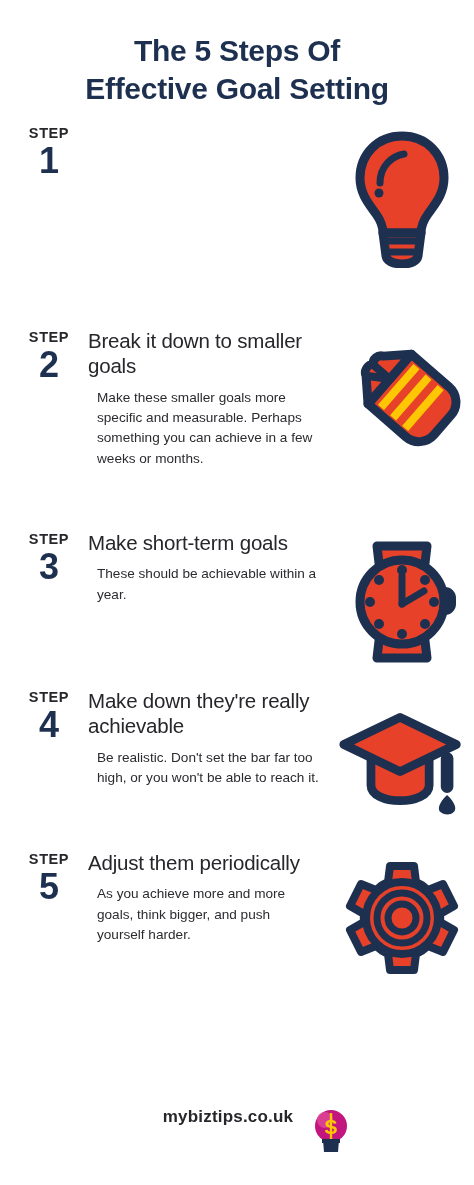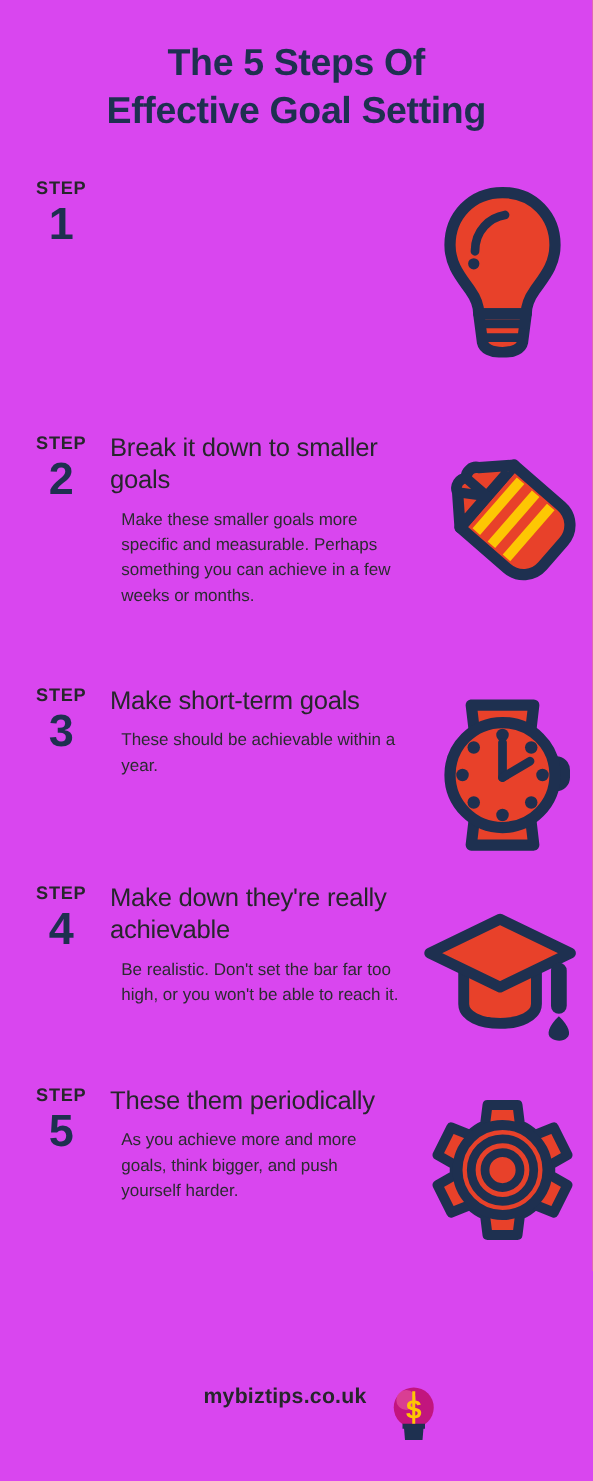--- a/index.html
+++ b/index.html
@@ -10,21 +10,21 @@
     width: 474px;
     height: 1185px;
     background: #FDC703;
     font-family: "Liberation Sans", sans-serif;
     overflow: hidden;
     position: relative;
   }
   .poster {
     width: 474px;
     height: 1185px;
-    background: #d946ef;
+    background: #ffffff;
     position: relative;
     box-sizing: border-box;
   }
 
   
   .title-block {
     padding: 32px 22px 0 22px;
     text-align: center;
   }
   .title-line {
@@ -32,21 +32,21 @@
     font-weight: bold;
     font-size: 30px;
     line-height: 1.26;
     letter-spacing: -0.3px;
     white-space: nowrap;
   }
   .title-line.l2 { font-size: 30px; }
 
   
   .steps {
-    margin-top: 34px;
+    margin-top: 16px;
   }
   .step-row {
     display: flex;
     align-items: flex-start;
     padding: 0 8px 0 18px;
     position: relative;
   }
   .step-row.s1 { margin-top: 0px;  min-height: 160px; }
   .step-row.s2 { margin-top: 44px; min-height: 180px; }
   .step-row.s3 { margin-top: 22px; min-height: 130px; }
@@ -232,21 +232,21 @@
         </svg>
       </div>
     </div>
 
     <div class="step-row s5">
       <div class="step-marker">
         <div class="step-word">STEP</div>
         <div class="step-num">5</div>
       </div>
       <div class="step-body">
-        <div class="step-heading">These them periodically</div>
+        <div class="step-heading">Adjust them periodically</div>
         <div class="step-desc">As you achieve more and more goals, think bigger, and push yourself harder.</div>
       </div>
       <div class="step-icon ic5">
         <svg width="116" height="116" viewBox="0 0 116 116">
           <g>
             <path d="M58 6 L70 6 L72 22 A38 38 0 0 1 84 30 L99 24 L110 46 L96 54 A38 38 0 0 1 96 62 L110 70 L99 92 L84 86 A38 38 0 0 1 72 94 L70 110 L46 110 L44 94 A38 38 0 0 1 32 86 L17 92 L6 70 L20 62 A38 38 0 0 1 20 54 L6 46 L17 24 L32 30 A38 38 0 0 1 44 22 L46 6 Z" fill="#E8412A" stroke="#1E3050" stroke-width="8" stroke-linejoin="round"></path>
             <circle cx="58" cy="58" r="36" fill="#E8412A" stroke="#1E3050" stroke-width="8"></circle>
             <circle cx="58" cy="58" r="25" fill="#E8412A" stroke="#1E3050" stroke-width="7"></circle>
             <circle cx="58" cy="58" r="14" fill="#E8412A" stroke="#1E3050" stroke-width="7"></circle>
           </g>

